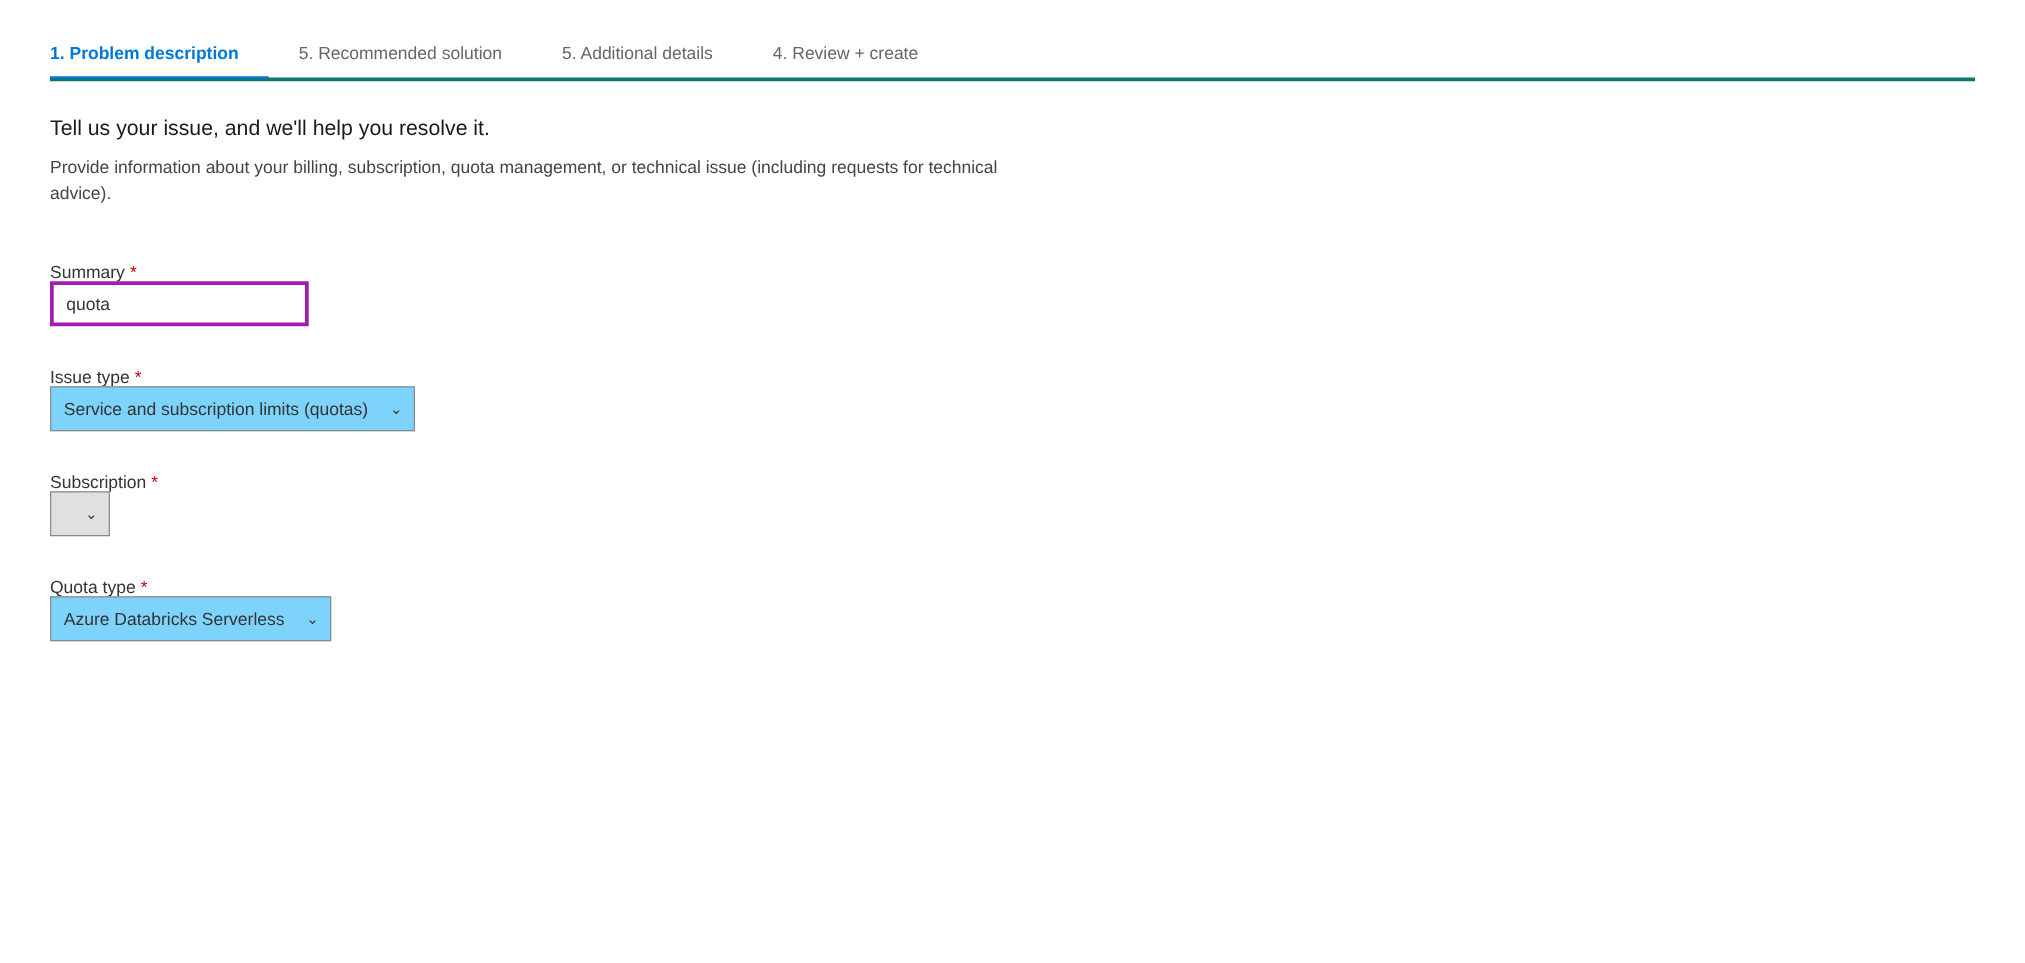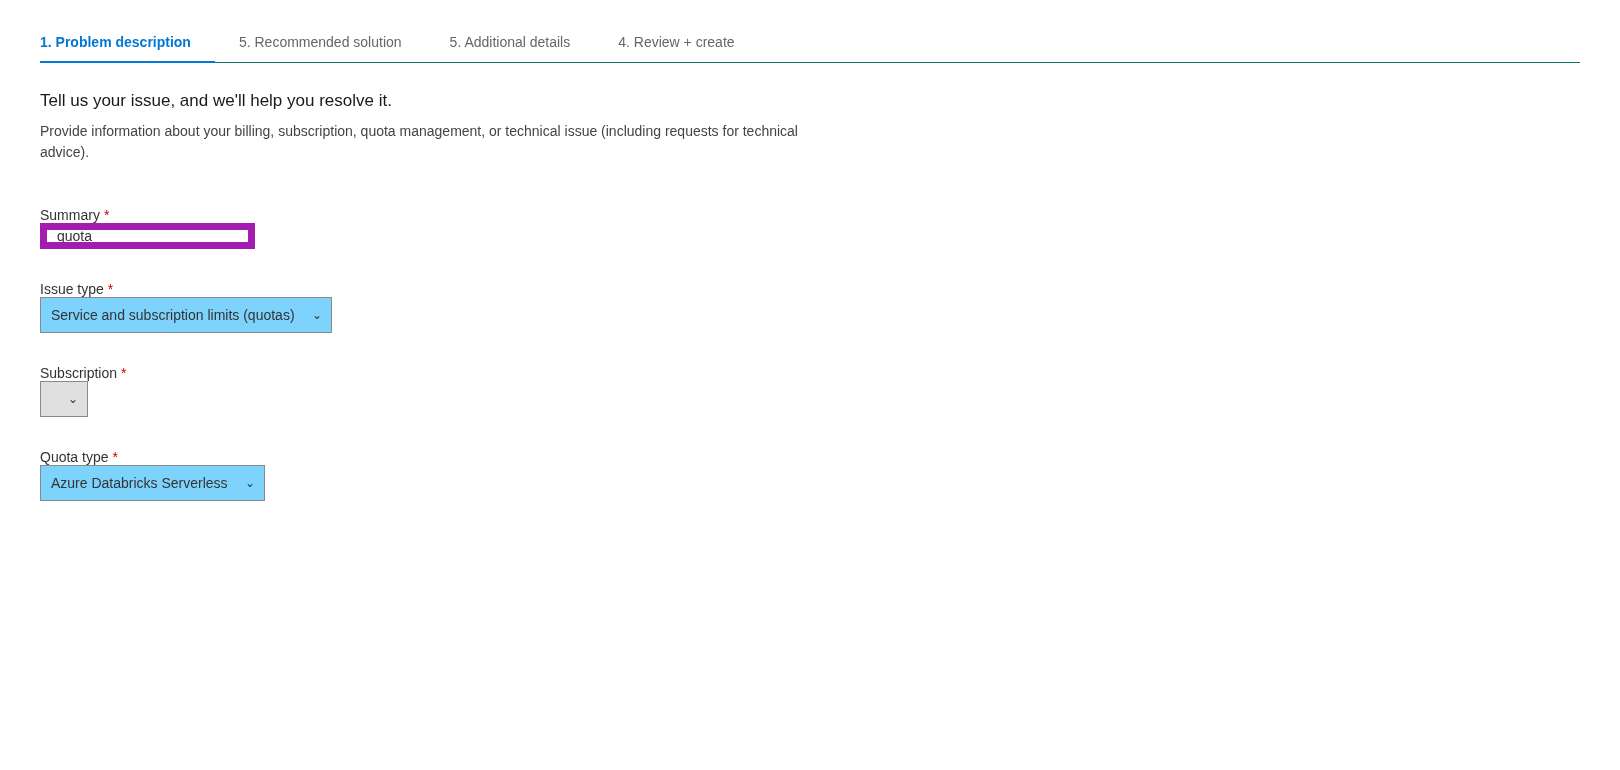--- a/index.html
+++ b/index.html
@@ -19,21 +19,21 @@
 
     .page-container {
       padding: 24px 40px;
       max-width: 1620px;
     }
 
     
     .wizard-tabs {
       display: flex;
       align-items: flex-end;
-      border-bottom: 1px solid #0f766e;
+      border-bottom: 3px solid #0f766e;
       margin-bottom: 28px;
       gap: 0;
     }
 
     .wizard-tab {
       padding: 10px 24px 12px 0;
       font-size: 14px;
       color: #666;
       cursor: pointer;
       position: relative;
@@ -102,23 +102,23 @@
       font-size: 14px;
     }
 
     .form-control-wrapper {
       flex: 1;
       max-width: 820px;
     }
 
     .form-input {
       width: 100%;
-      height: 20px;
+      height: 36px;
       padding: 6px 10px;
-      border: 7px solid #a21caf;
+      border: 3px solid #a21caf;
       font-size: 14px;
       color: #333;
       outline: none;
       font-family: inherit;
     }
 
     .form-select-wrapper {
       position: relative;
       width: 100%;
     }

